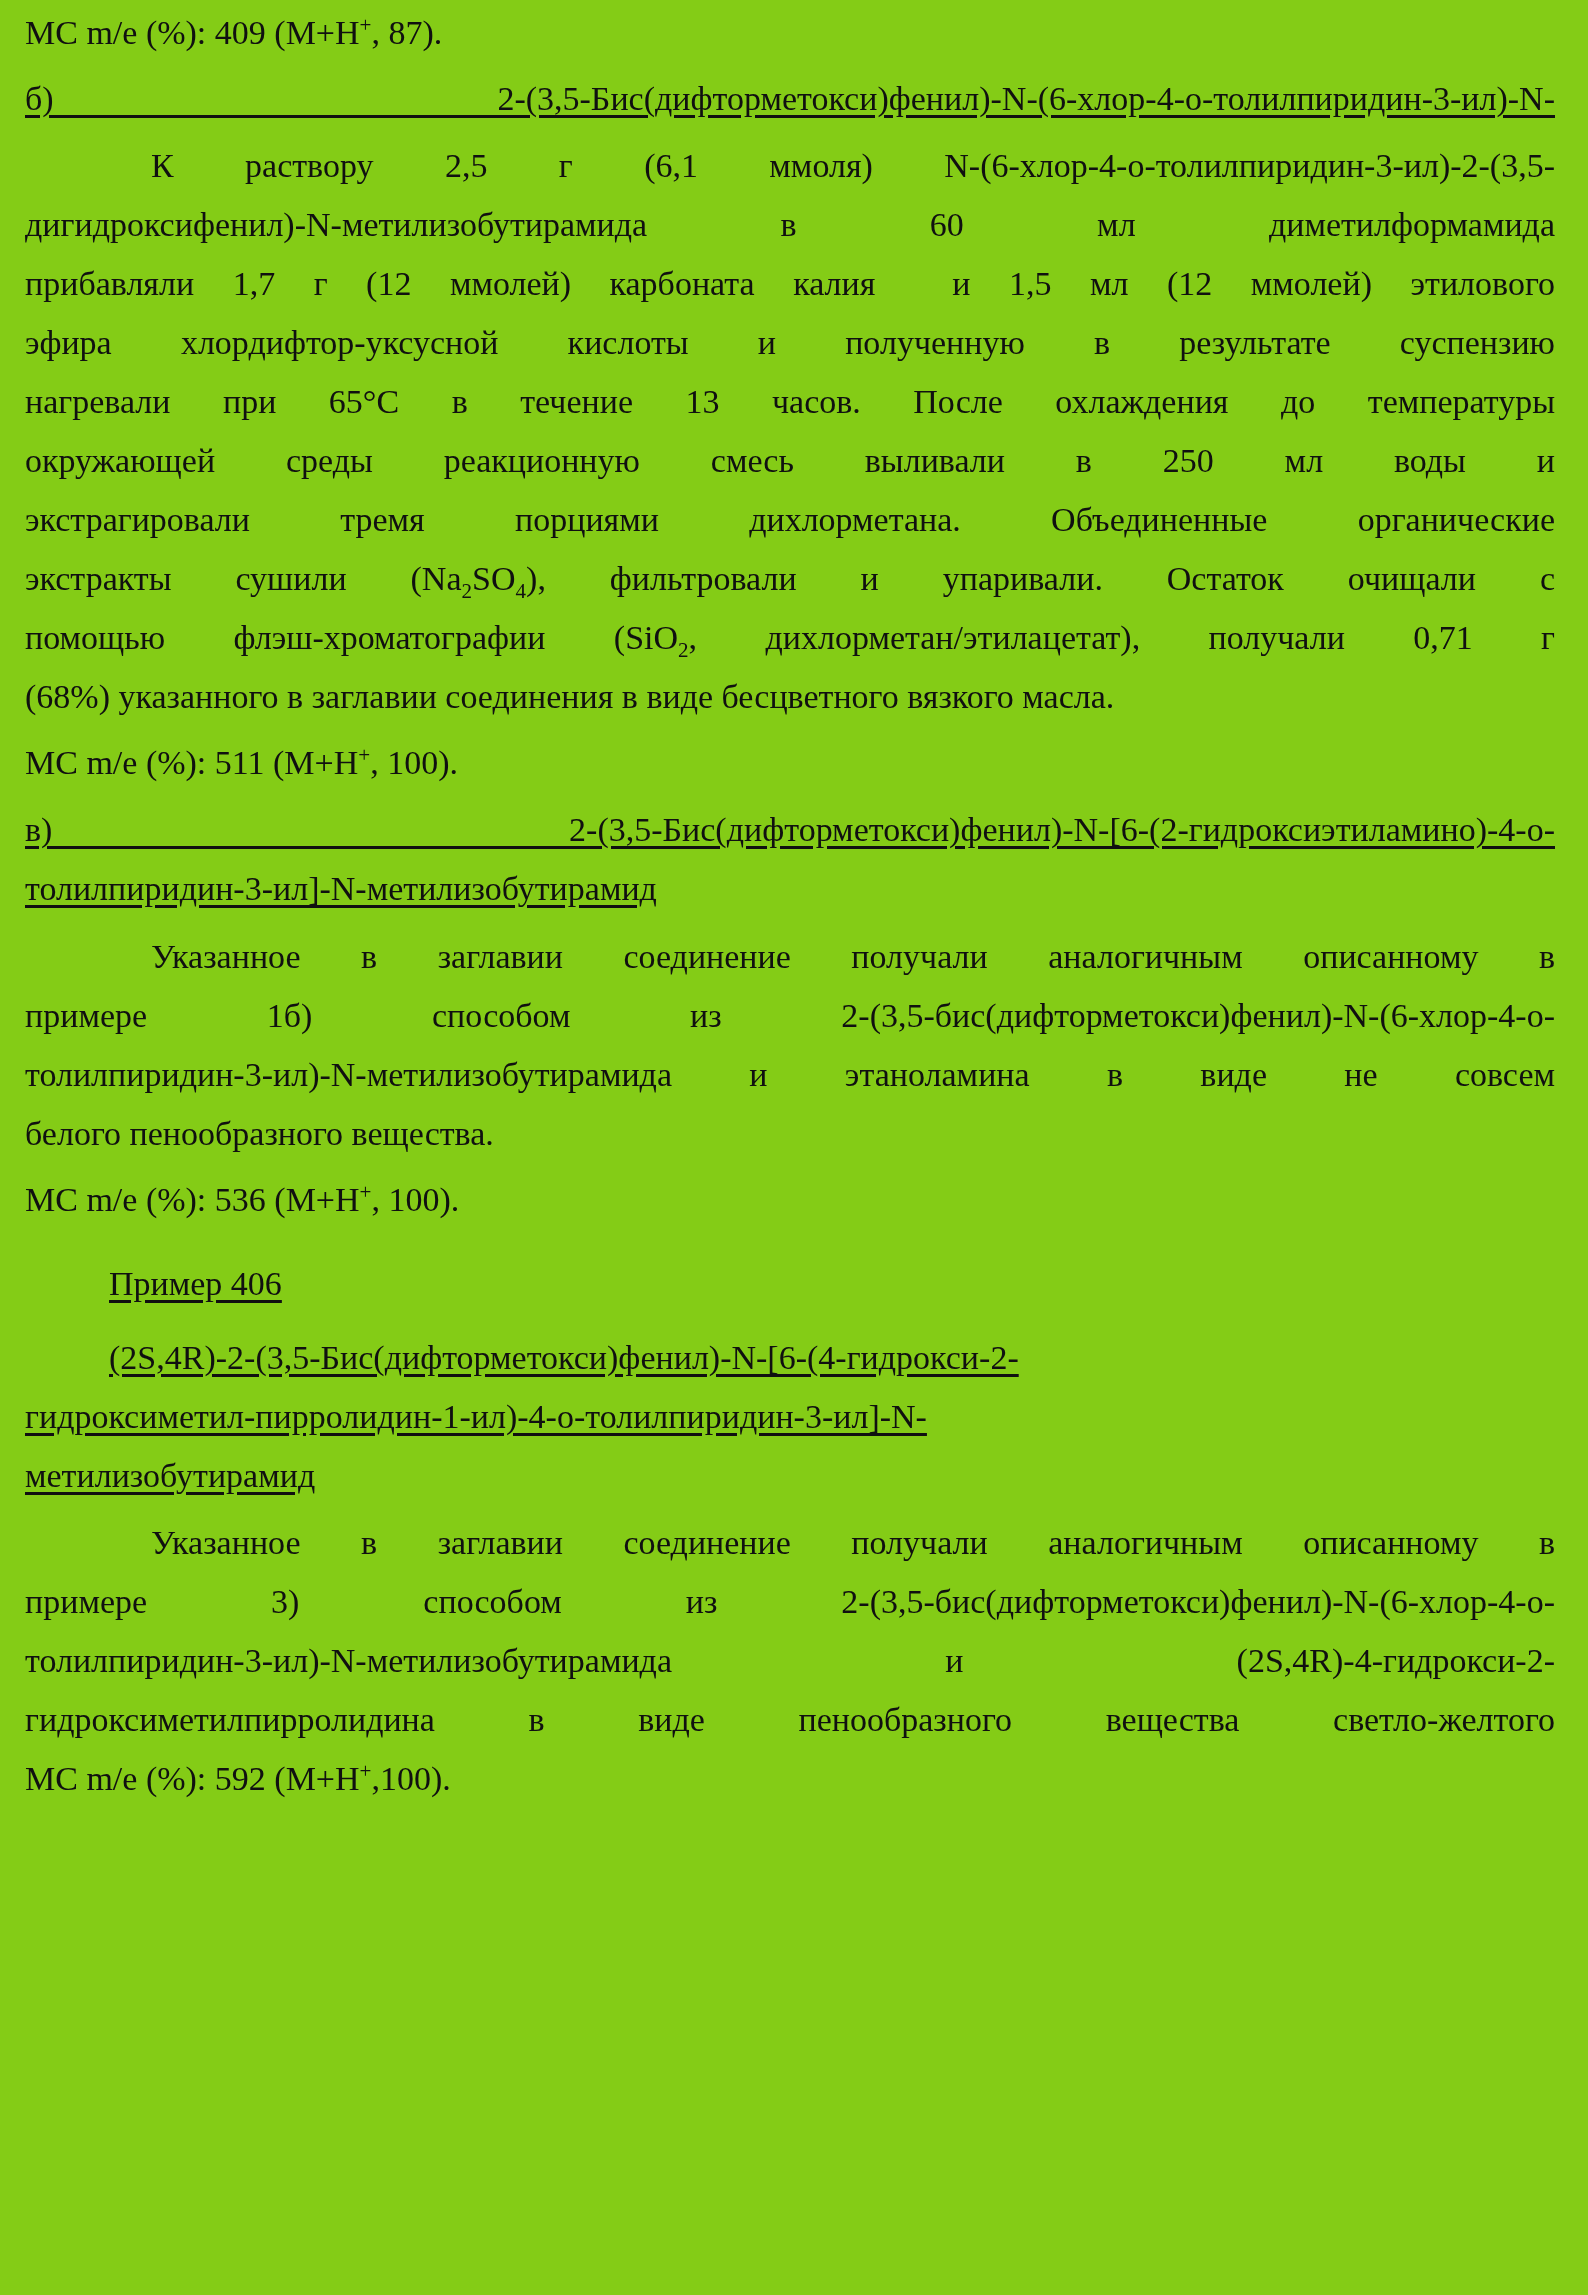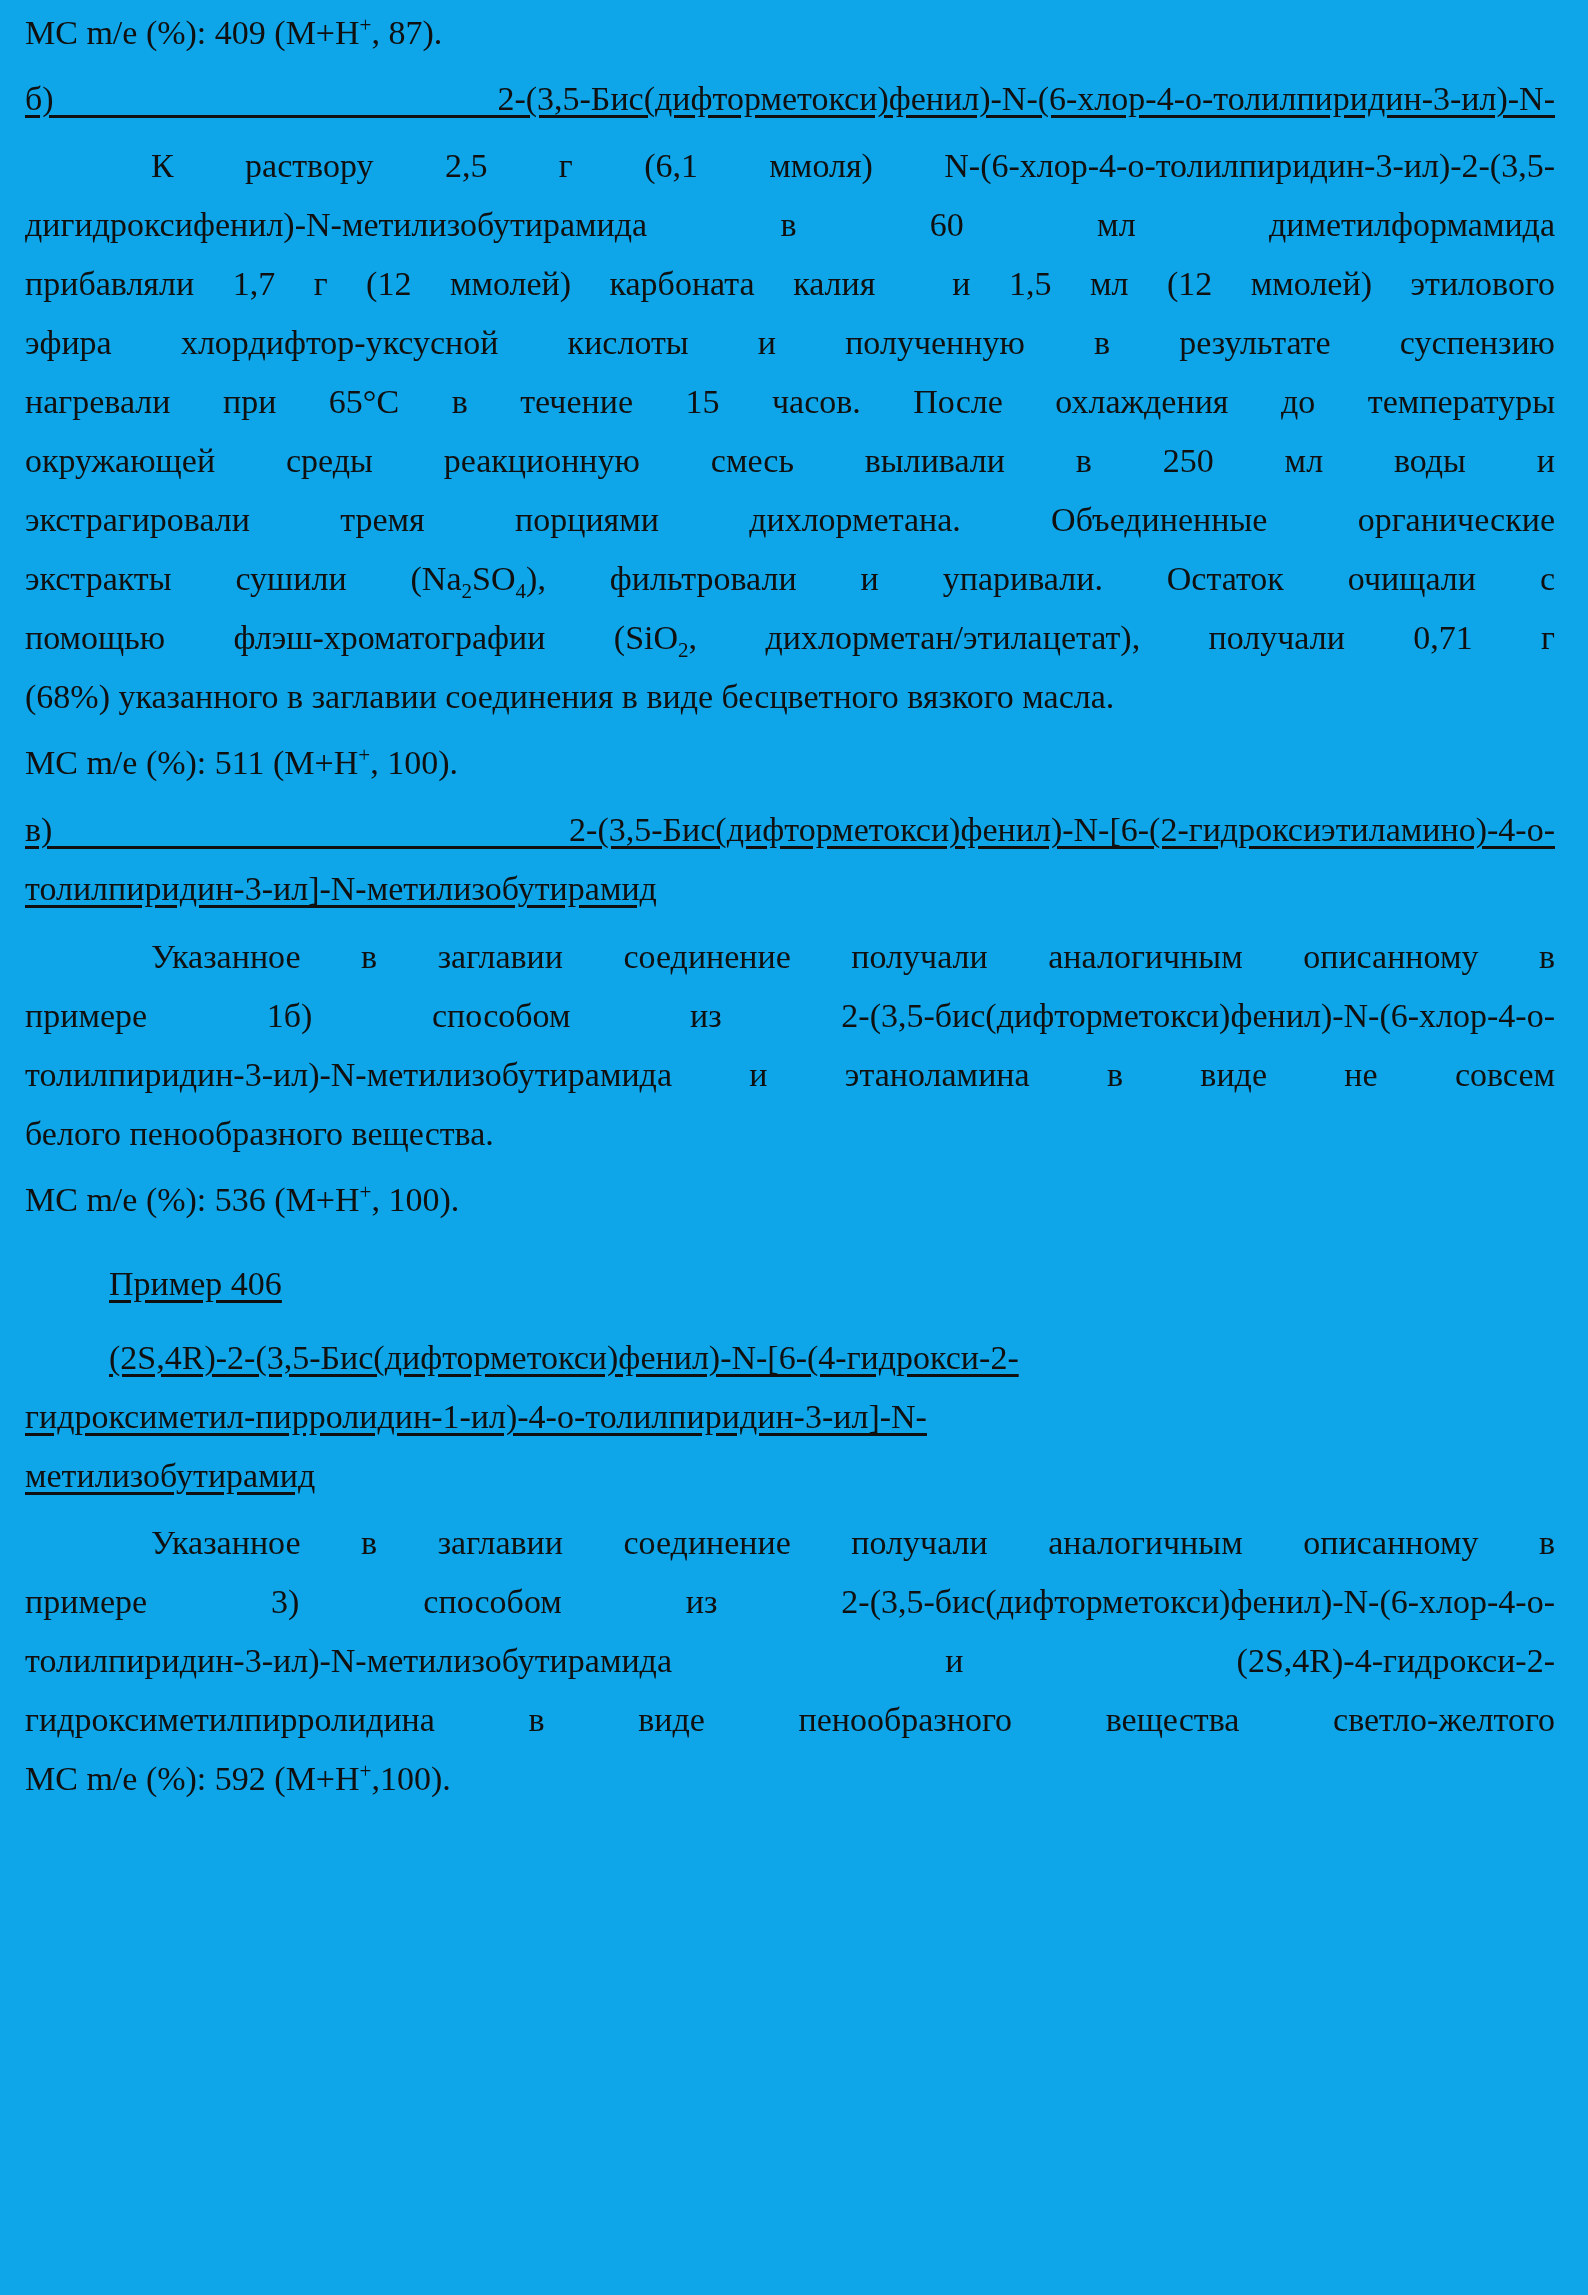--- a/index.html
+++ b/index.html
@@ -8,21 +8,21 @@
     background: #ffffff;
   }
   body {
     font-family: "Liberation Serif", "DejaVu Serif", serif;
     color: #000000;
   }
   .page {
     position: relative;
     width: 1589px;
     height: 2295px;
-    background: #0ea5e9;
+    background: #84cc16;
     overflow: hidden;
     box-sizing: border-box;
     padding: 0;
   }
   .doc-body {
     position: absolute;
     left: 25px;
     top: 3.3px;
     width: 1530px;
   }
@@ -72,21 +72,21 @@
 <div class="page">
   <div class="doc-body" id="doc-body">
       <div class="line left"><span>MC m/e (%): 409 (M+H<sup>+</sup>, 87).</span></div>
       <div style="height: 6.7px;"></div>
       <div class="line just"><span class="u">б) 2-(3,5-Бис(дифторметокси)фенил)-N-(6-хлор-4-о-толилпиридин-3-ил)-N-</span></div>
       <div style="height: 8.4px;"></div>
       <div class="line just ind"><span>К раствору 2,5 г (6,1 ммоля) N-(6-хлор-4-о-толилпиридин-3-ил)-2-(3,5-</span></div>
       <div class="line just"><span>дигидроксифенил)-N-метилизобутирамида в 60 мл диметилформамида</span></div>
       <div class="line just"><span>прибавляли 1,7 г (12 ммолей) карбоната калия  и 1,5 мл (12 ммолей) этилового</span></div>
       <div class="line just"><span>эфира хлордифтор-уксусной кислоты и полученную в результате суспензию</span></div>
-      <div class="line just"><span>нагревали при 65°С в течение 15 часов. После охлаждения до температуры</span></div>
+      <div class="line just"><span>нагревали при 65°С в течение 13 часов. После охлаждения до температуры</span></div>
       <div class="line just"><span>окружающей среды реакционную смесь выливали в 250 мл воды и</span></div>
       <div class="line just"><span>экстрагировали тремя порциями дихлорметана. Объединенные органические</span></div>
       <div class="line just"><span>экстракты сушили (Na<sub>2</sub>SO<sub>4</sub>), фильтровали и упаривали. Остаток очищали с</span></div>
       <div class="line just"><span>помощью флэш-хроматографии (SiO<sub>2</sub>, дихлорметан/этилацетат), получали 0,71 г</span></div>
       <div class="line left"><span>(68%) указанного в заглавии соединения в виде бесцветного вязкого масла.</span></div>
       <div style="height: 6.7px;"></div>
       <div class="line left"><span>MC m/e (%): 511 (M+H<sup>+</sup>, 100).</span></div>
       <div style="height: 8.4px;"></div>
       <div class="line just"><span class="u">в) 2-(3,5-Бис(дифторметокси)фенил)-N-[6-(2-гидроксиэтиламино)-4-о-</span></div>
       <div class="line left"><span class="u">толилпиридин-3-ил]-N-метилизобутирамид</span></div>

